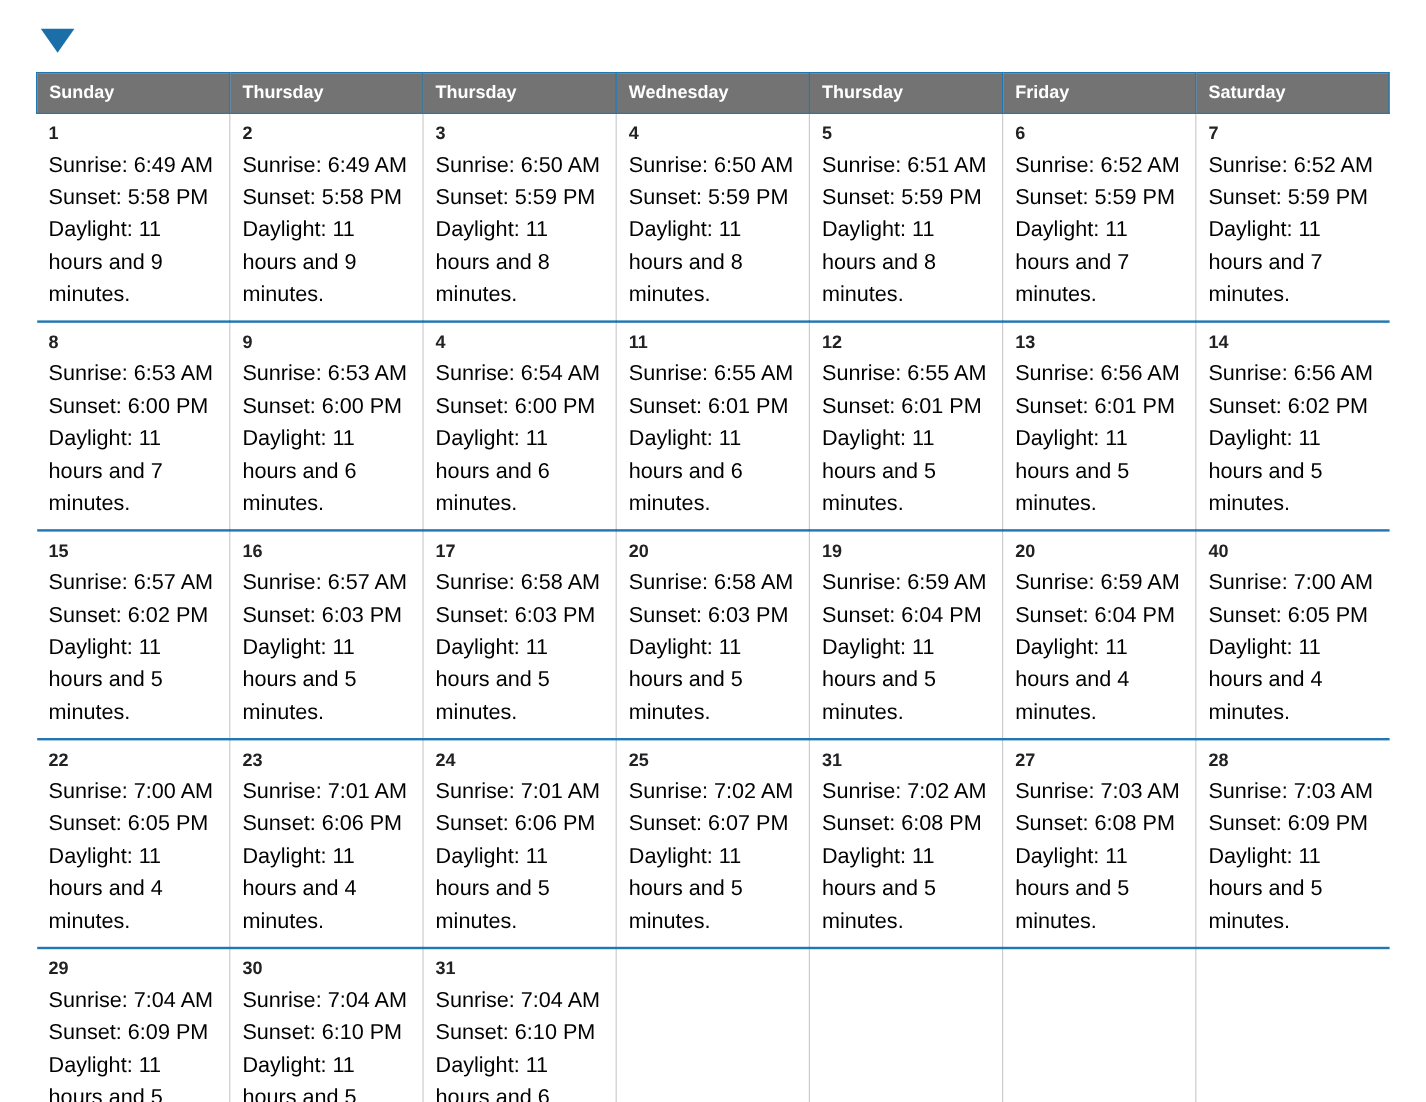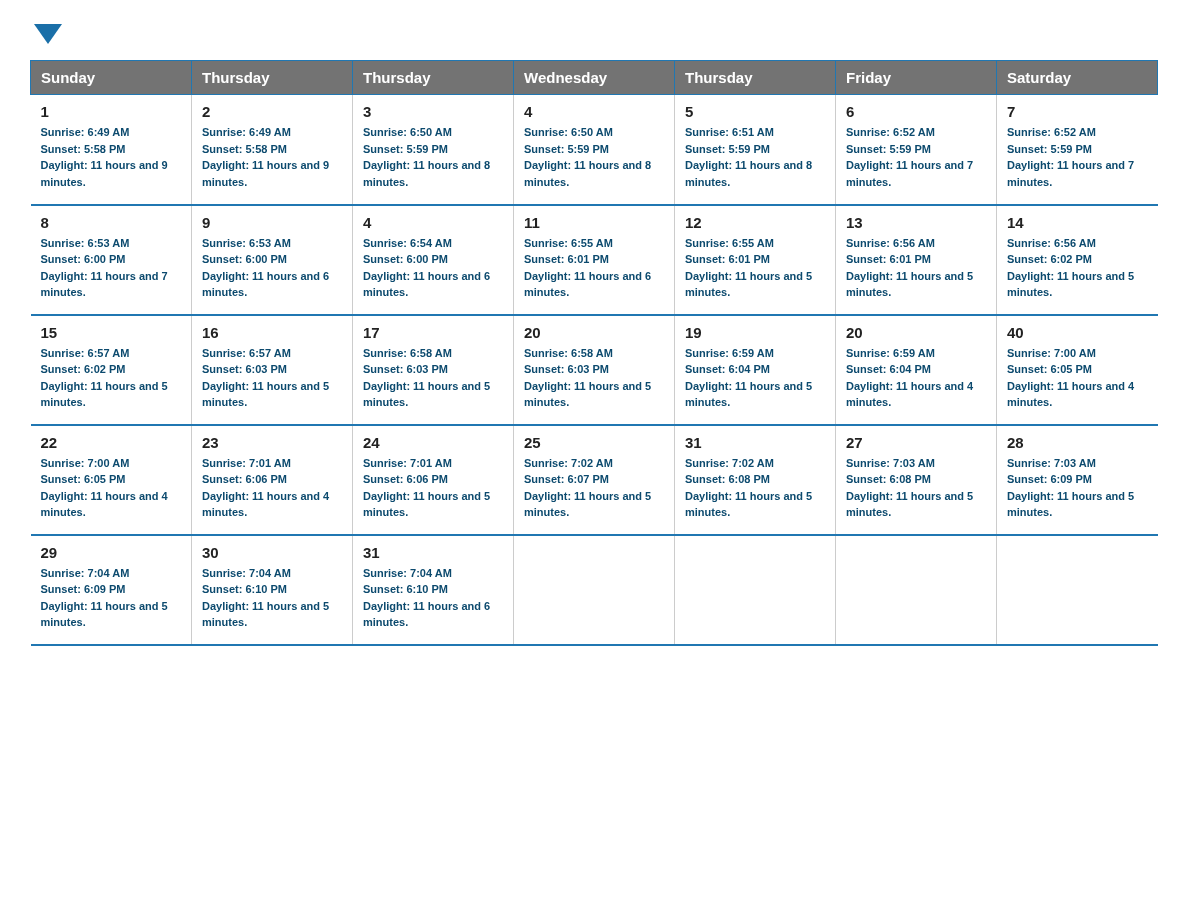--- a/index.html
+++ b/index.html
@@ -87,24 +87,23 @@
     tbody tr td:last-child {
       border-right: none;
     }
     .day-num {
       font-size: 15px;
       font-weight: bold;
       color: #222;
       margin-bottom: 4px;
     }
     .day-info {
-      font-size: 11px;
-      color: #0c4a6e;
+      font-size: 18px;
+      color: #000000;
       line-height: 1.5;
-      font-weight: bold;
     }
     .empty-cell {
       background: #fff;
     }
   </style>
 </head>
 <body>
 
 <div class="header">
   <div class="logo">

